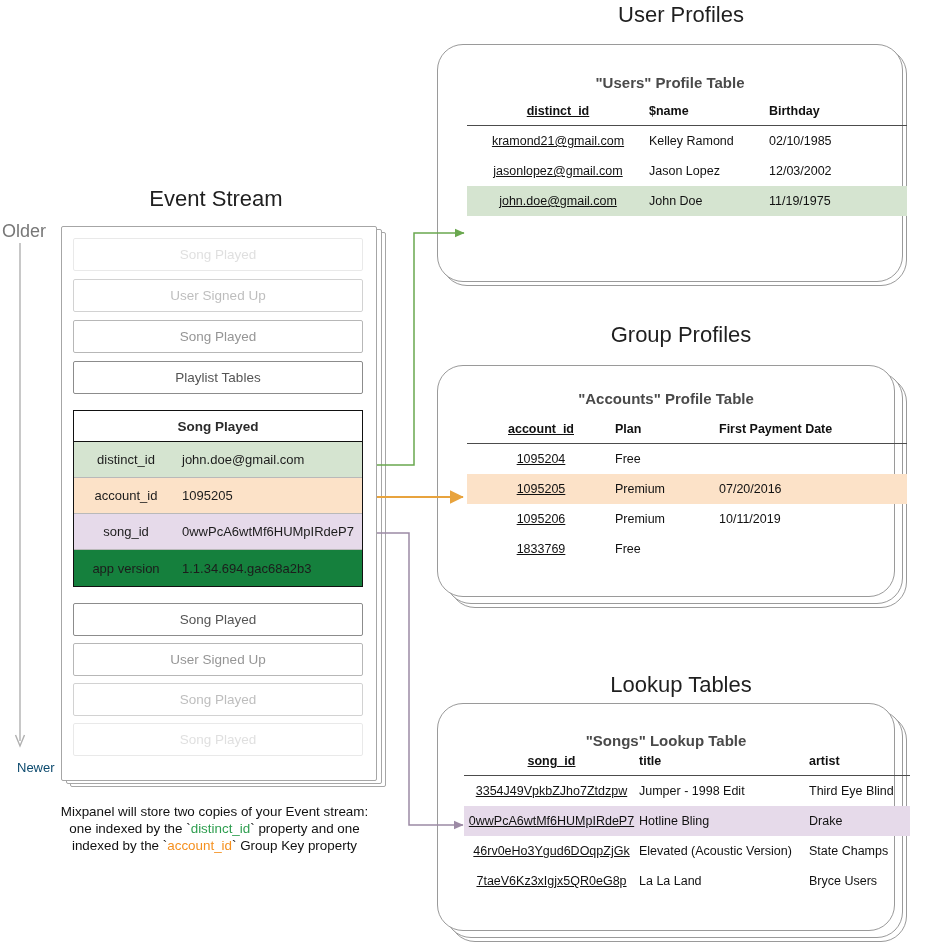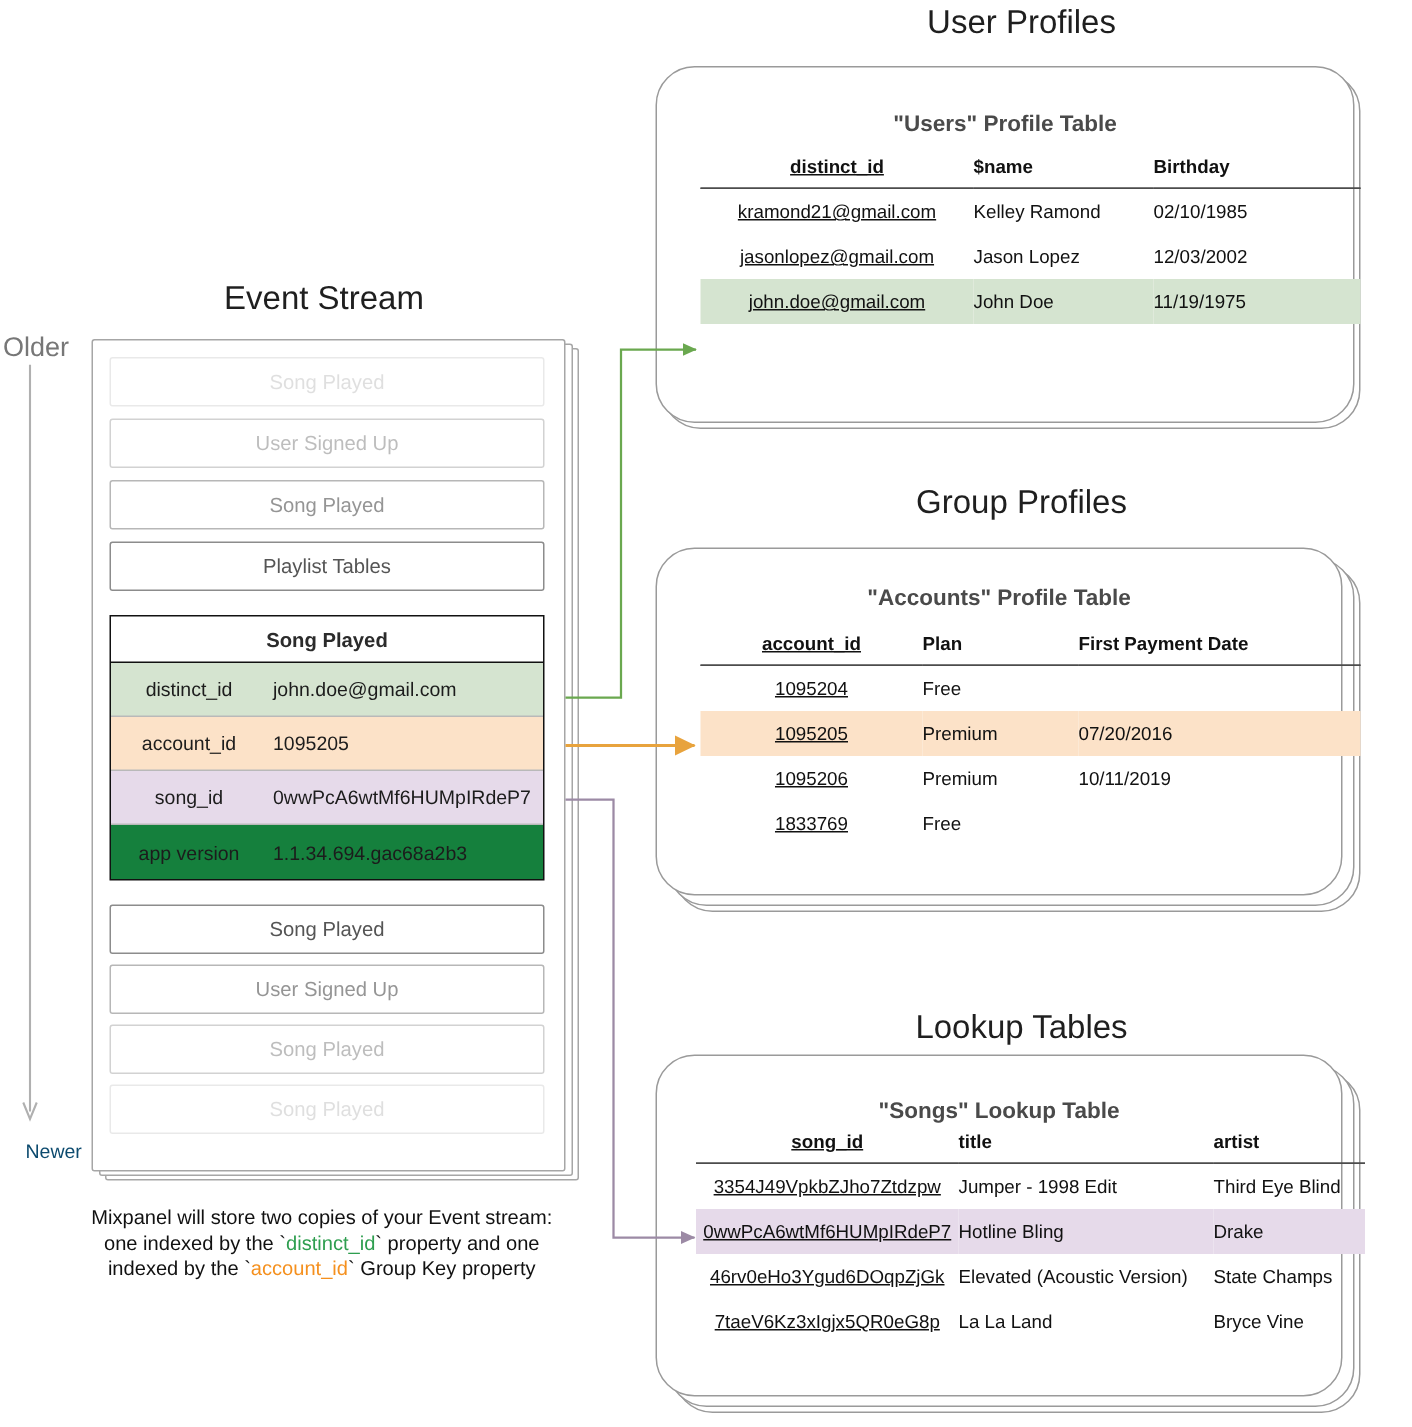--- a/index.html
+++ b/index.html
@@ -298,21 +298,21 @@
         <td>Drake</td>
       </tr>
       <tr>
         <td class="c0"><span>46rv0eHo3Ygud6DOqpZjGk</span></td>
         <td>Elevated (Acoustic Version)</td>
         <td>State Champs</td>
       </tr>
       <tr>
         <td class="c0"><span>7taeV6Kz3xIgjx5QR0eG8p</span></td>
         <td>La La Land</td>
-        <td>Bryce Vine</td>
+        <td>Bryce Users</td>
       </tr>
     </tbody>
   </table>
 
   <svg id="connectors" viewBox="0 0 941 951">
     <defs>
       <marker id="ah-green" markerWidth="7" markerHeight="7" refX="6" refY="3.5" orient="auto">
         <path d="M0,0.6 L6.4,3.5 L0,6.4 z" fill="#6aa84f"></path>
       </marker>
       <marker id="ah-orange" markerWidth="8" markerHeight="8" refX="6.6" refY="4" orient="auto">

